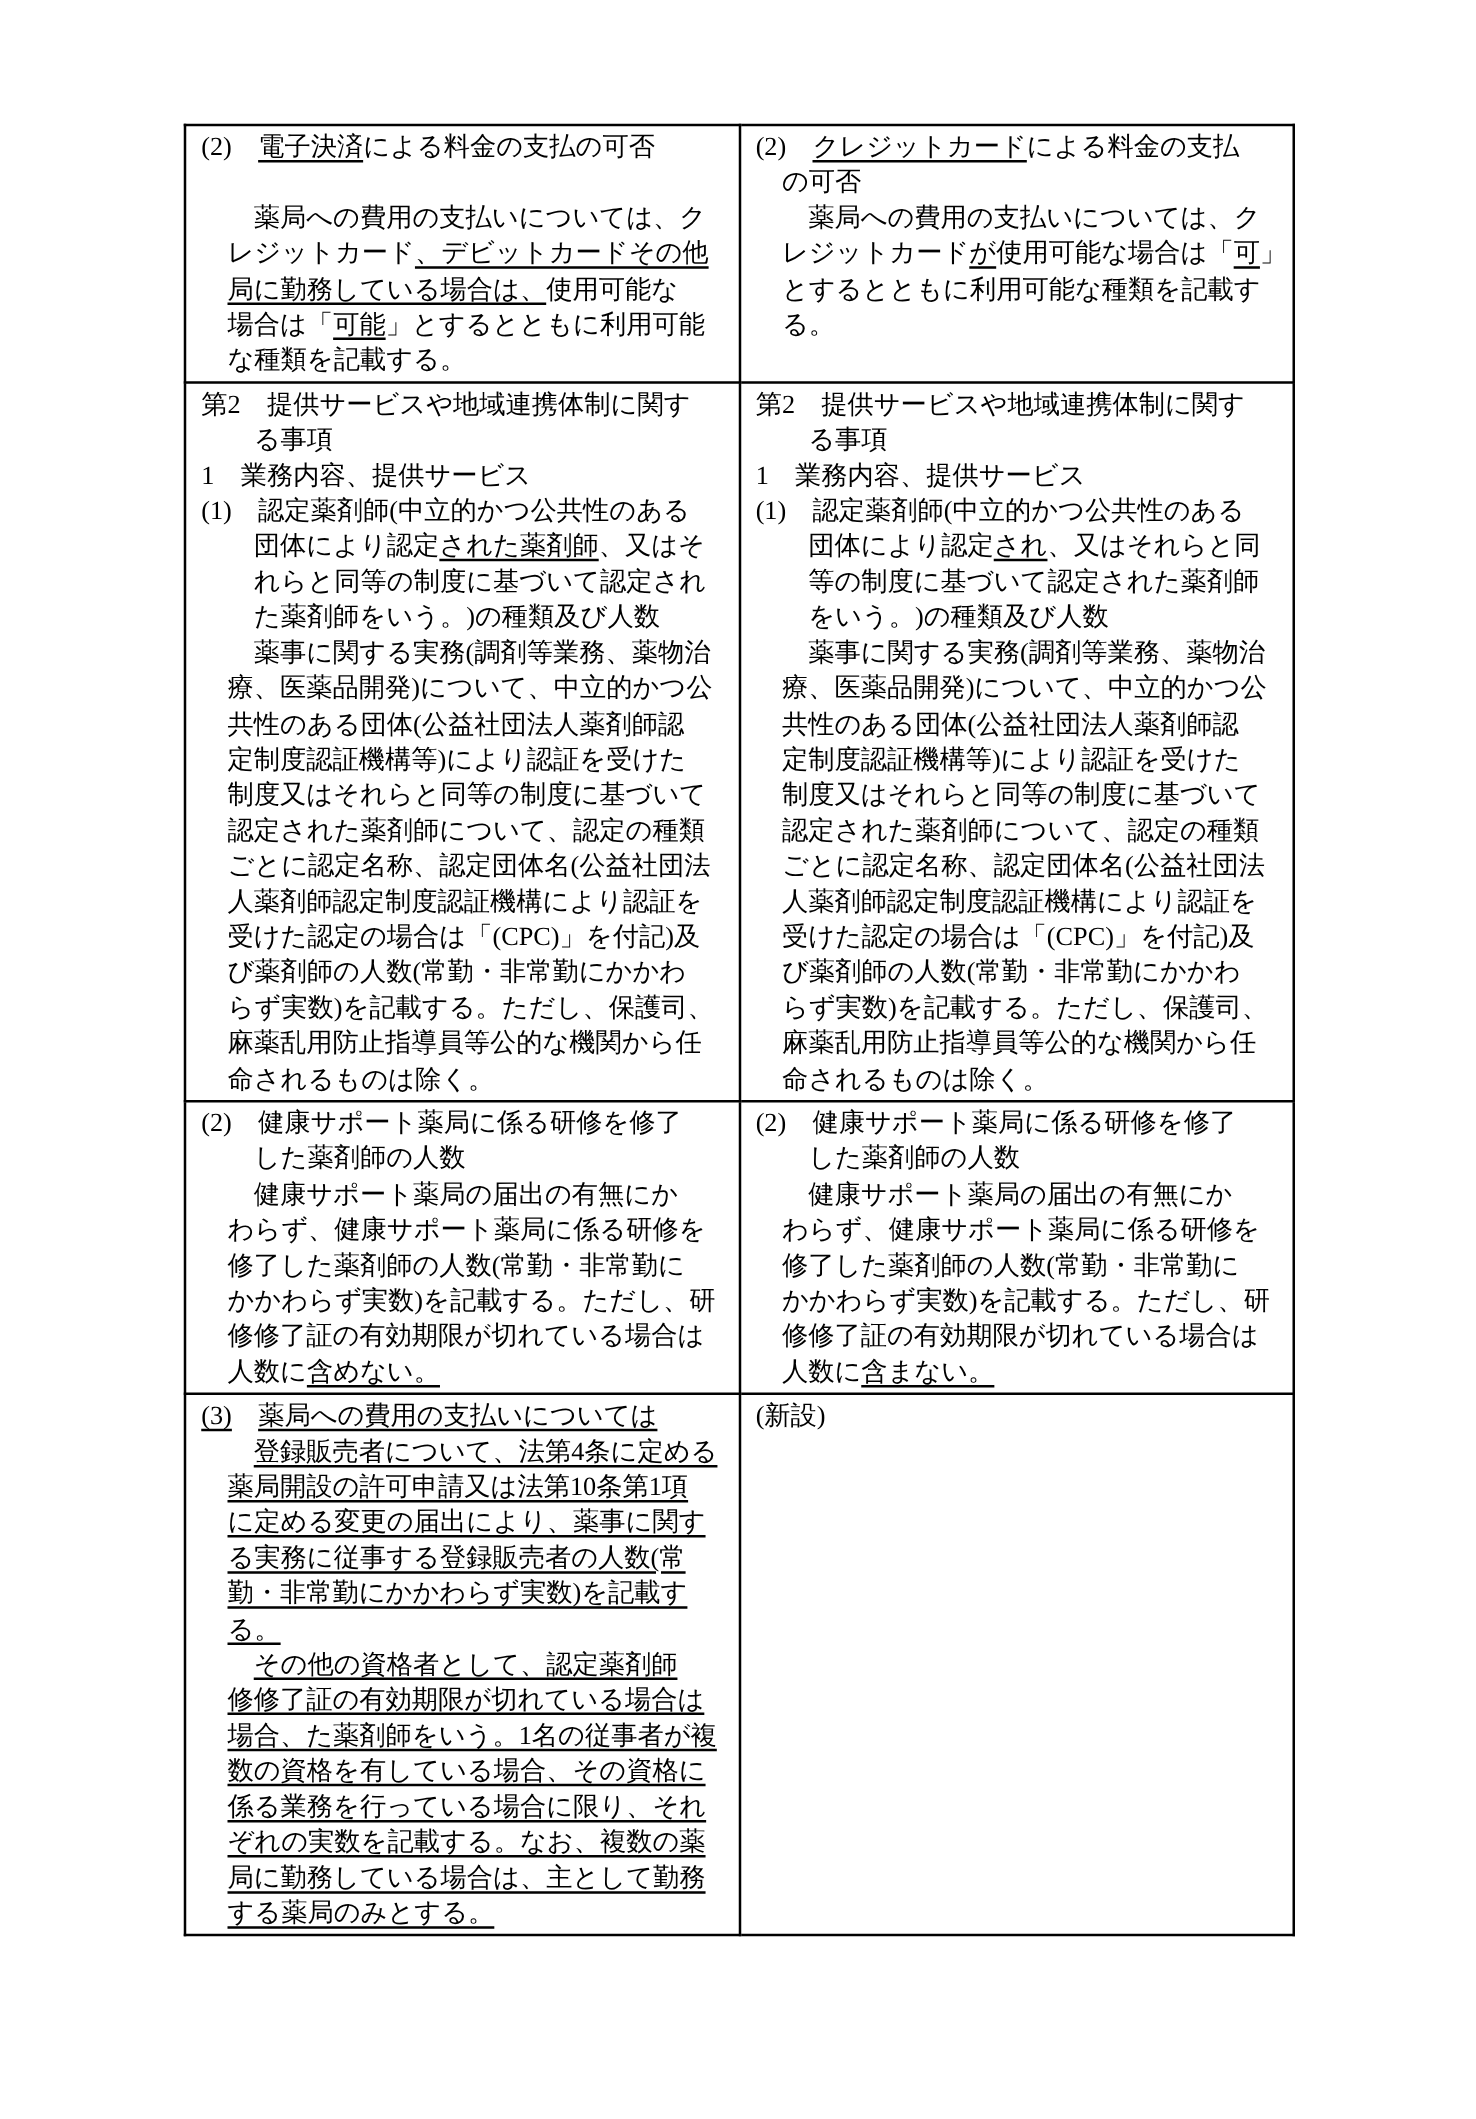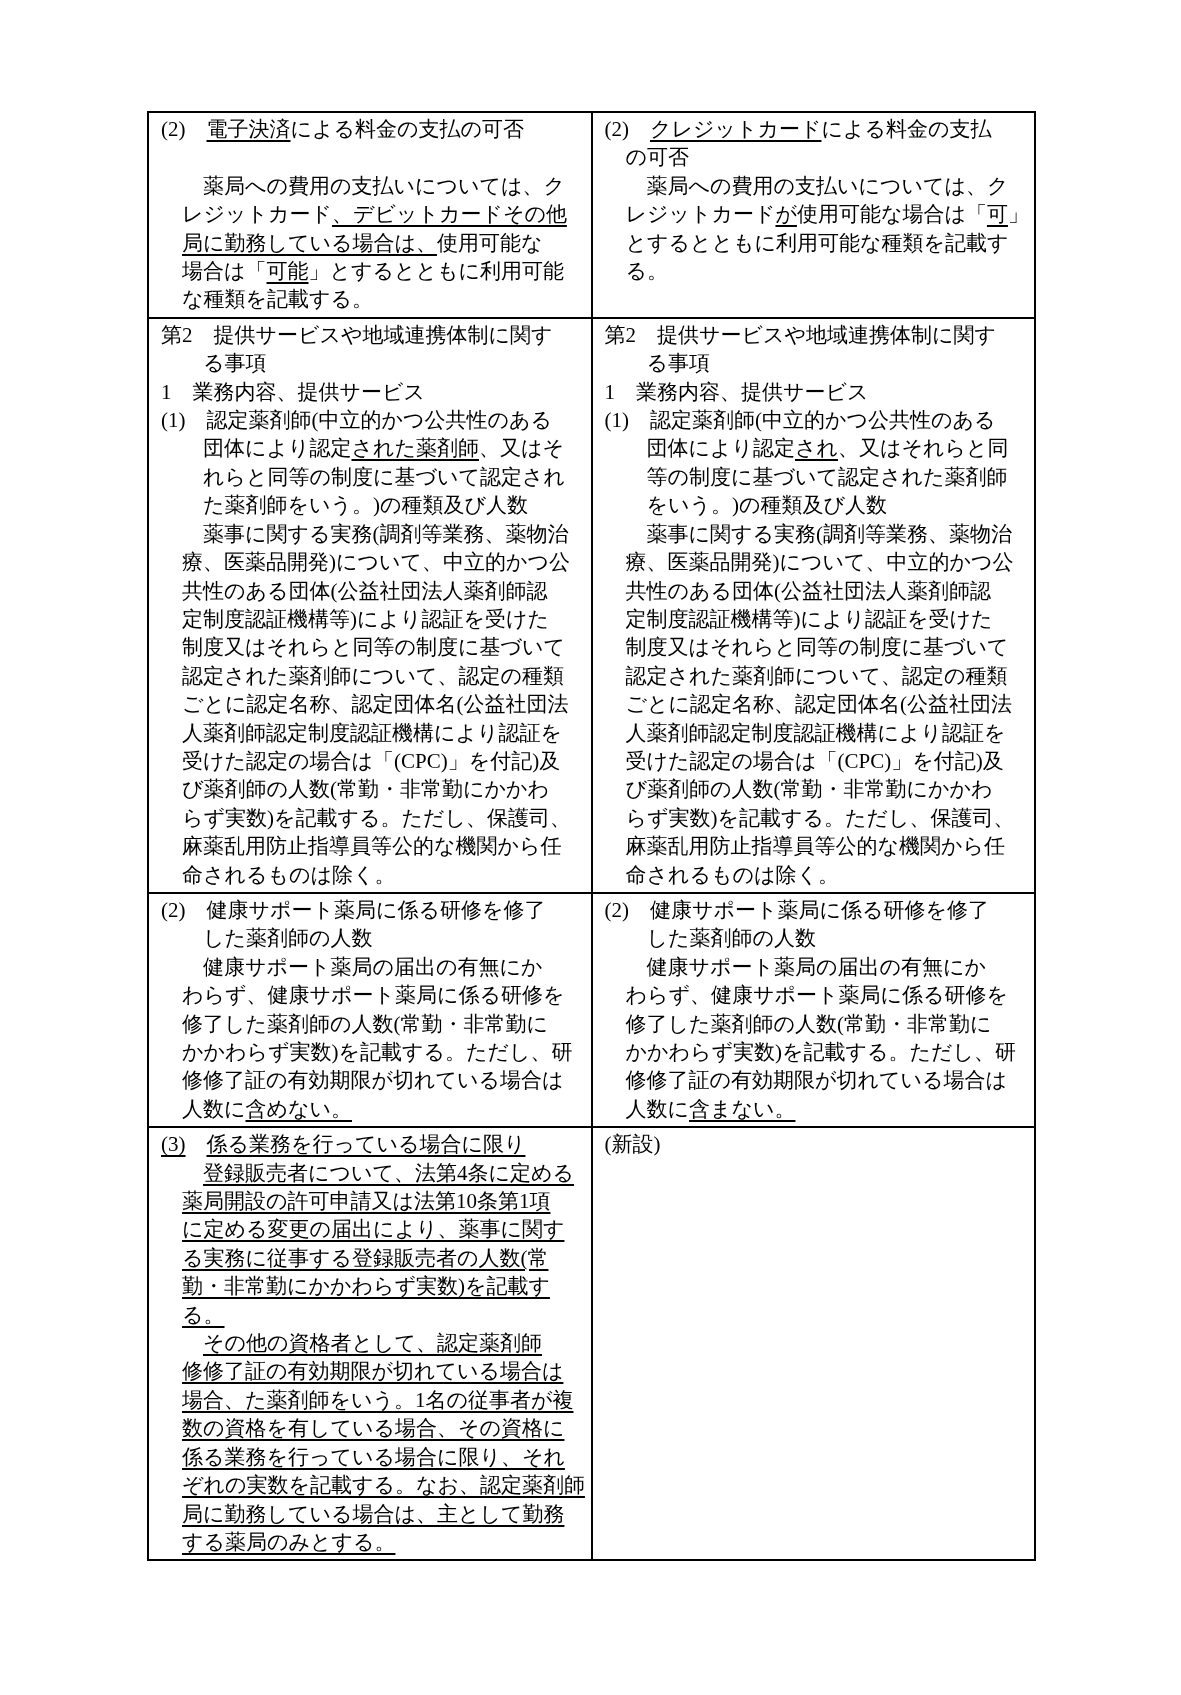--- a/index.html
+++ b/index.html
@@ -3,21 +3,21 @@
 <meta charset="utf-8">
 <style>
   html,body{margin:0;padding:0;}
   body{
     width:1181px;height:1695px;
     background:#ffffff;color:#000000;
     font-family:"Liberation Serif","DejaVu Serif",serif;
   }
   .page{position:relative;width:1181px;height:1695px;}
   table.cmp{
-    position:absolute;left:147px;top:111px;width:889px;
+    position:absolute;left:147px;top:99px;width:889px;
     border-collapse:collapse;table-layout:fixed;
   }
   table.cmp td{
     width:50%;
     vertical-align:top;
     border:2px solid #000000;
     padding:2px 6px 3px 12px;
     font-size:21px;
   }
   .ln{
@@ -120,33 +120,33 @@
             <div class="ln"><span>　　健康サポート薬局の届出の有無にか</span></div>
             <div class="ln"><span>　わらず、健康サポート薬局に係る研修を</span></div>
             <div class="ln"><span>　修了した薬剤師の人数(常勤・非常勤に</span></div>
             <div class="ln"><span>　かかわらず実数)を記載する。ただし、研</span></div>
             <div class="ln"><span>　修修了証の有効期限が切れている場合は</span></div>
             <div class="ln"><span>　人数に</span><span class="u">含まない。</span></div>
           </td>
         </tr>
         <tr>
           <td>
-            <div class="ln"><span class="u">(3)</span><span>　</span><span class="u">係る業務を行っている場合に限り</span></div>
+            <div class="ln"><span class="u">(3)</span><span>　</span><span class="u">薬局への費用の支払いについては</span></div>
             <div class="ln"><span>　　</span><span class="u">登録販売者について、法第4条に定める</span></div>
             <div class="ln"><span>　</span><span class="u">薬局開設の許可申請又は法第10条第1項</span></div>
             <div class="ln"><span>　</span><span class="u">に定める変更の届出により、薬事に関す</span></div>
             <div class="ln"><span>　</span><span class="u">る実務に従事する登録販売者の人数(常</span></div>
             <div class="ln"><span>　</span><span class="u">勤・非常勤にかかわらず実数)を記載す</span></div>
             <div class="ln"><span>　</span><span class="u">る。</span></div>
             <div class="ln"><span>　　</span><span class="u">その他の資格者として、認定薬剤師</span></div>
             <div class="ln"><span>　</span><span class="u">修修了証の有効期限が切れている場合は</span></div>
             <div class="ln"><span>　</span><span class="u">場合、た薬剤師をいう。1名の従事者が複</span></div>
             <div class="ln"><span>　</span><span class="u">数の資格を有している場合、その資格に</span></div>
             <div class="ln"><span>　</span><span class="u">係る業務を行っている場合に限り、それ</span></div>
-            <div class="ln"><span>　</span><span class="u">ぞれの実数を記載する。なお、認定薬剤師</span></div>
+            <div class="ln"><span>　</span><span class="u">ぞれの実数を記載する。なお、複数の薬</span></div>
             <div class="ln"><span>　</span><span class="u">局に勤務している場合は、主として勤務</span></div>
             <div class="ln"><span>　</span><span class="u">する薬局のみとする。</span></div>
           </td>
           <td>
             <div class="ln"><span>(新設)</span></div>
           </td>
         </tr>
       </tbody>
   </table>
 </div>

